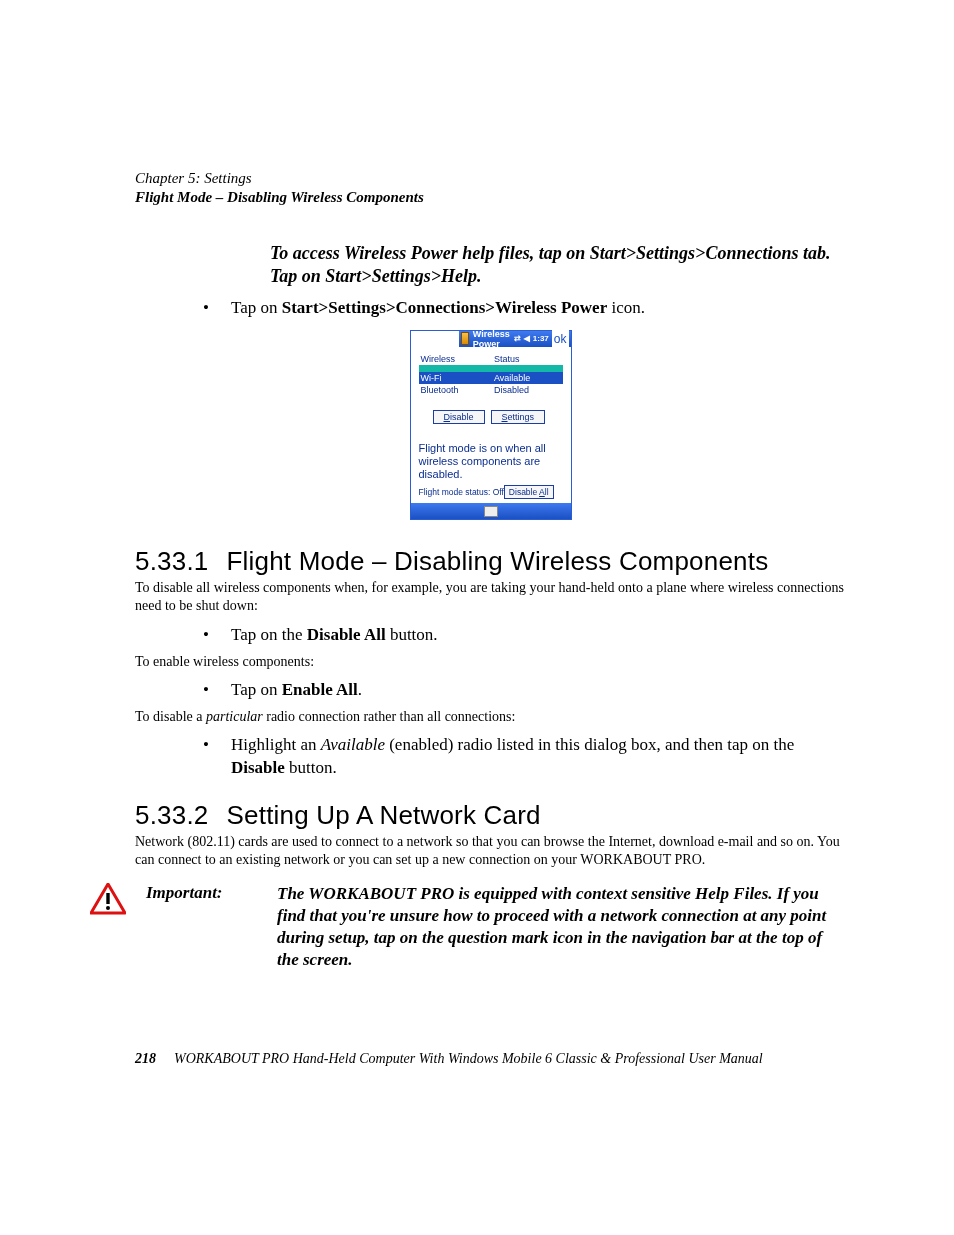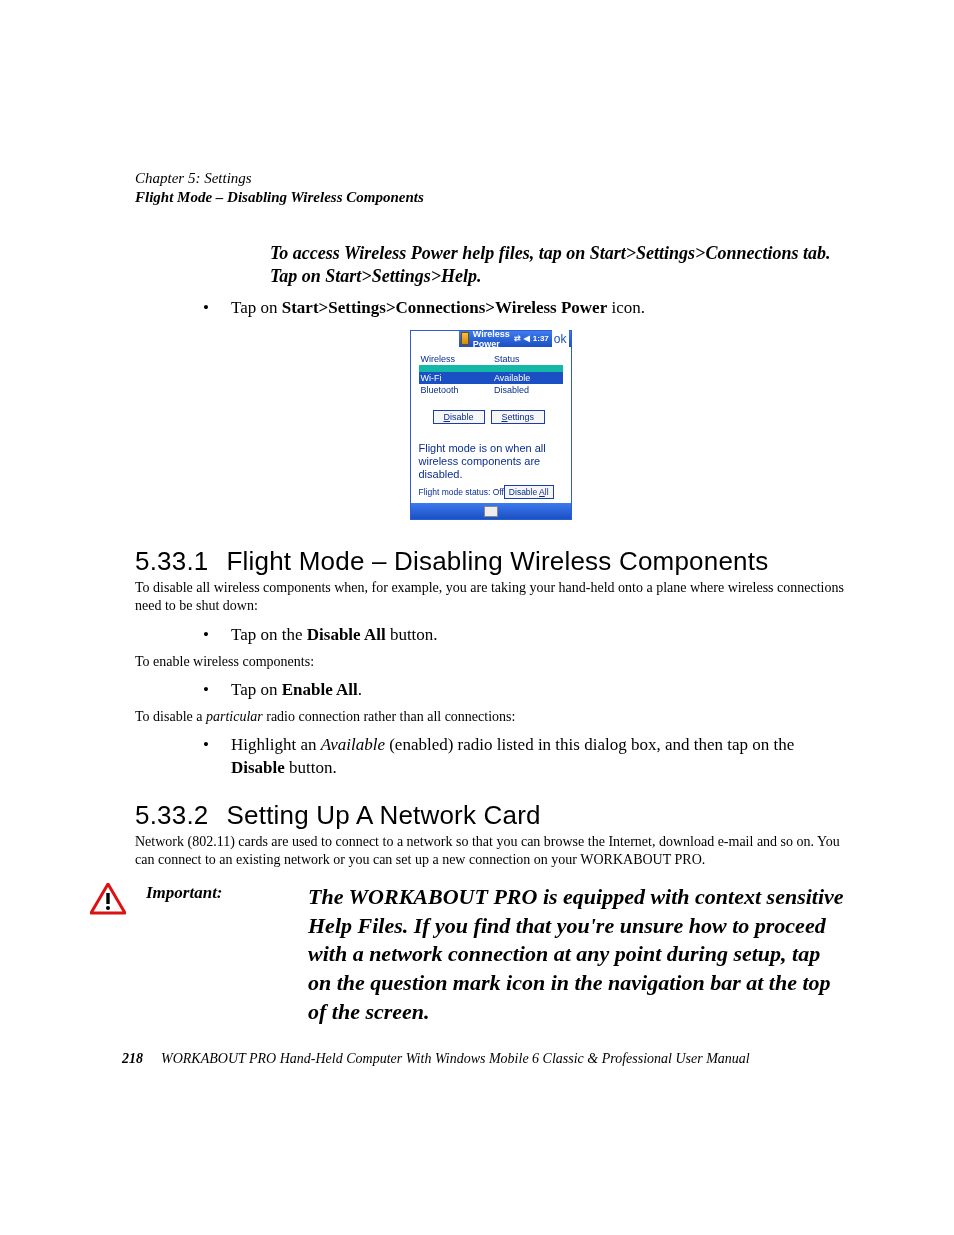--- a/index.html
+++ b/index.html
@@ -192,30 +192,29 @@
   .important-block .lbl {
     font-style: italic;
     font-weight: bold;
     font-size: 17px;
     width: 115px;
     flex: none;
   }
   .important-block .content {
     font-style: italic;
     font-weight: bold;
-    font-size: 22px;
+    font-size: 17px;
     line-height: 1.3;
     flex: 1;
-    margin-left: 31px;
   }
 
   .footer {
     position: absolute;
     bottom: 168px;
-    left: 122px;
+    left: 135px;
     right: 108px;
     display: flex;
     font-style: italic;
     font-size: 14px;
     align-items: flex-end;
   }
   .footer .pg {
     font-weight: bold;
     font-style: italic;
     margin-right: 18px;

